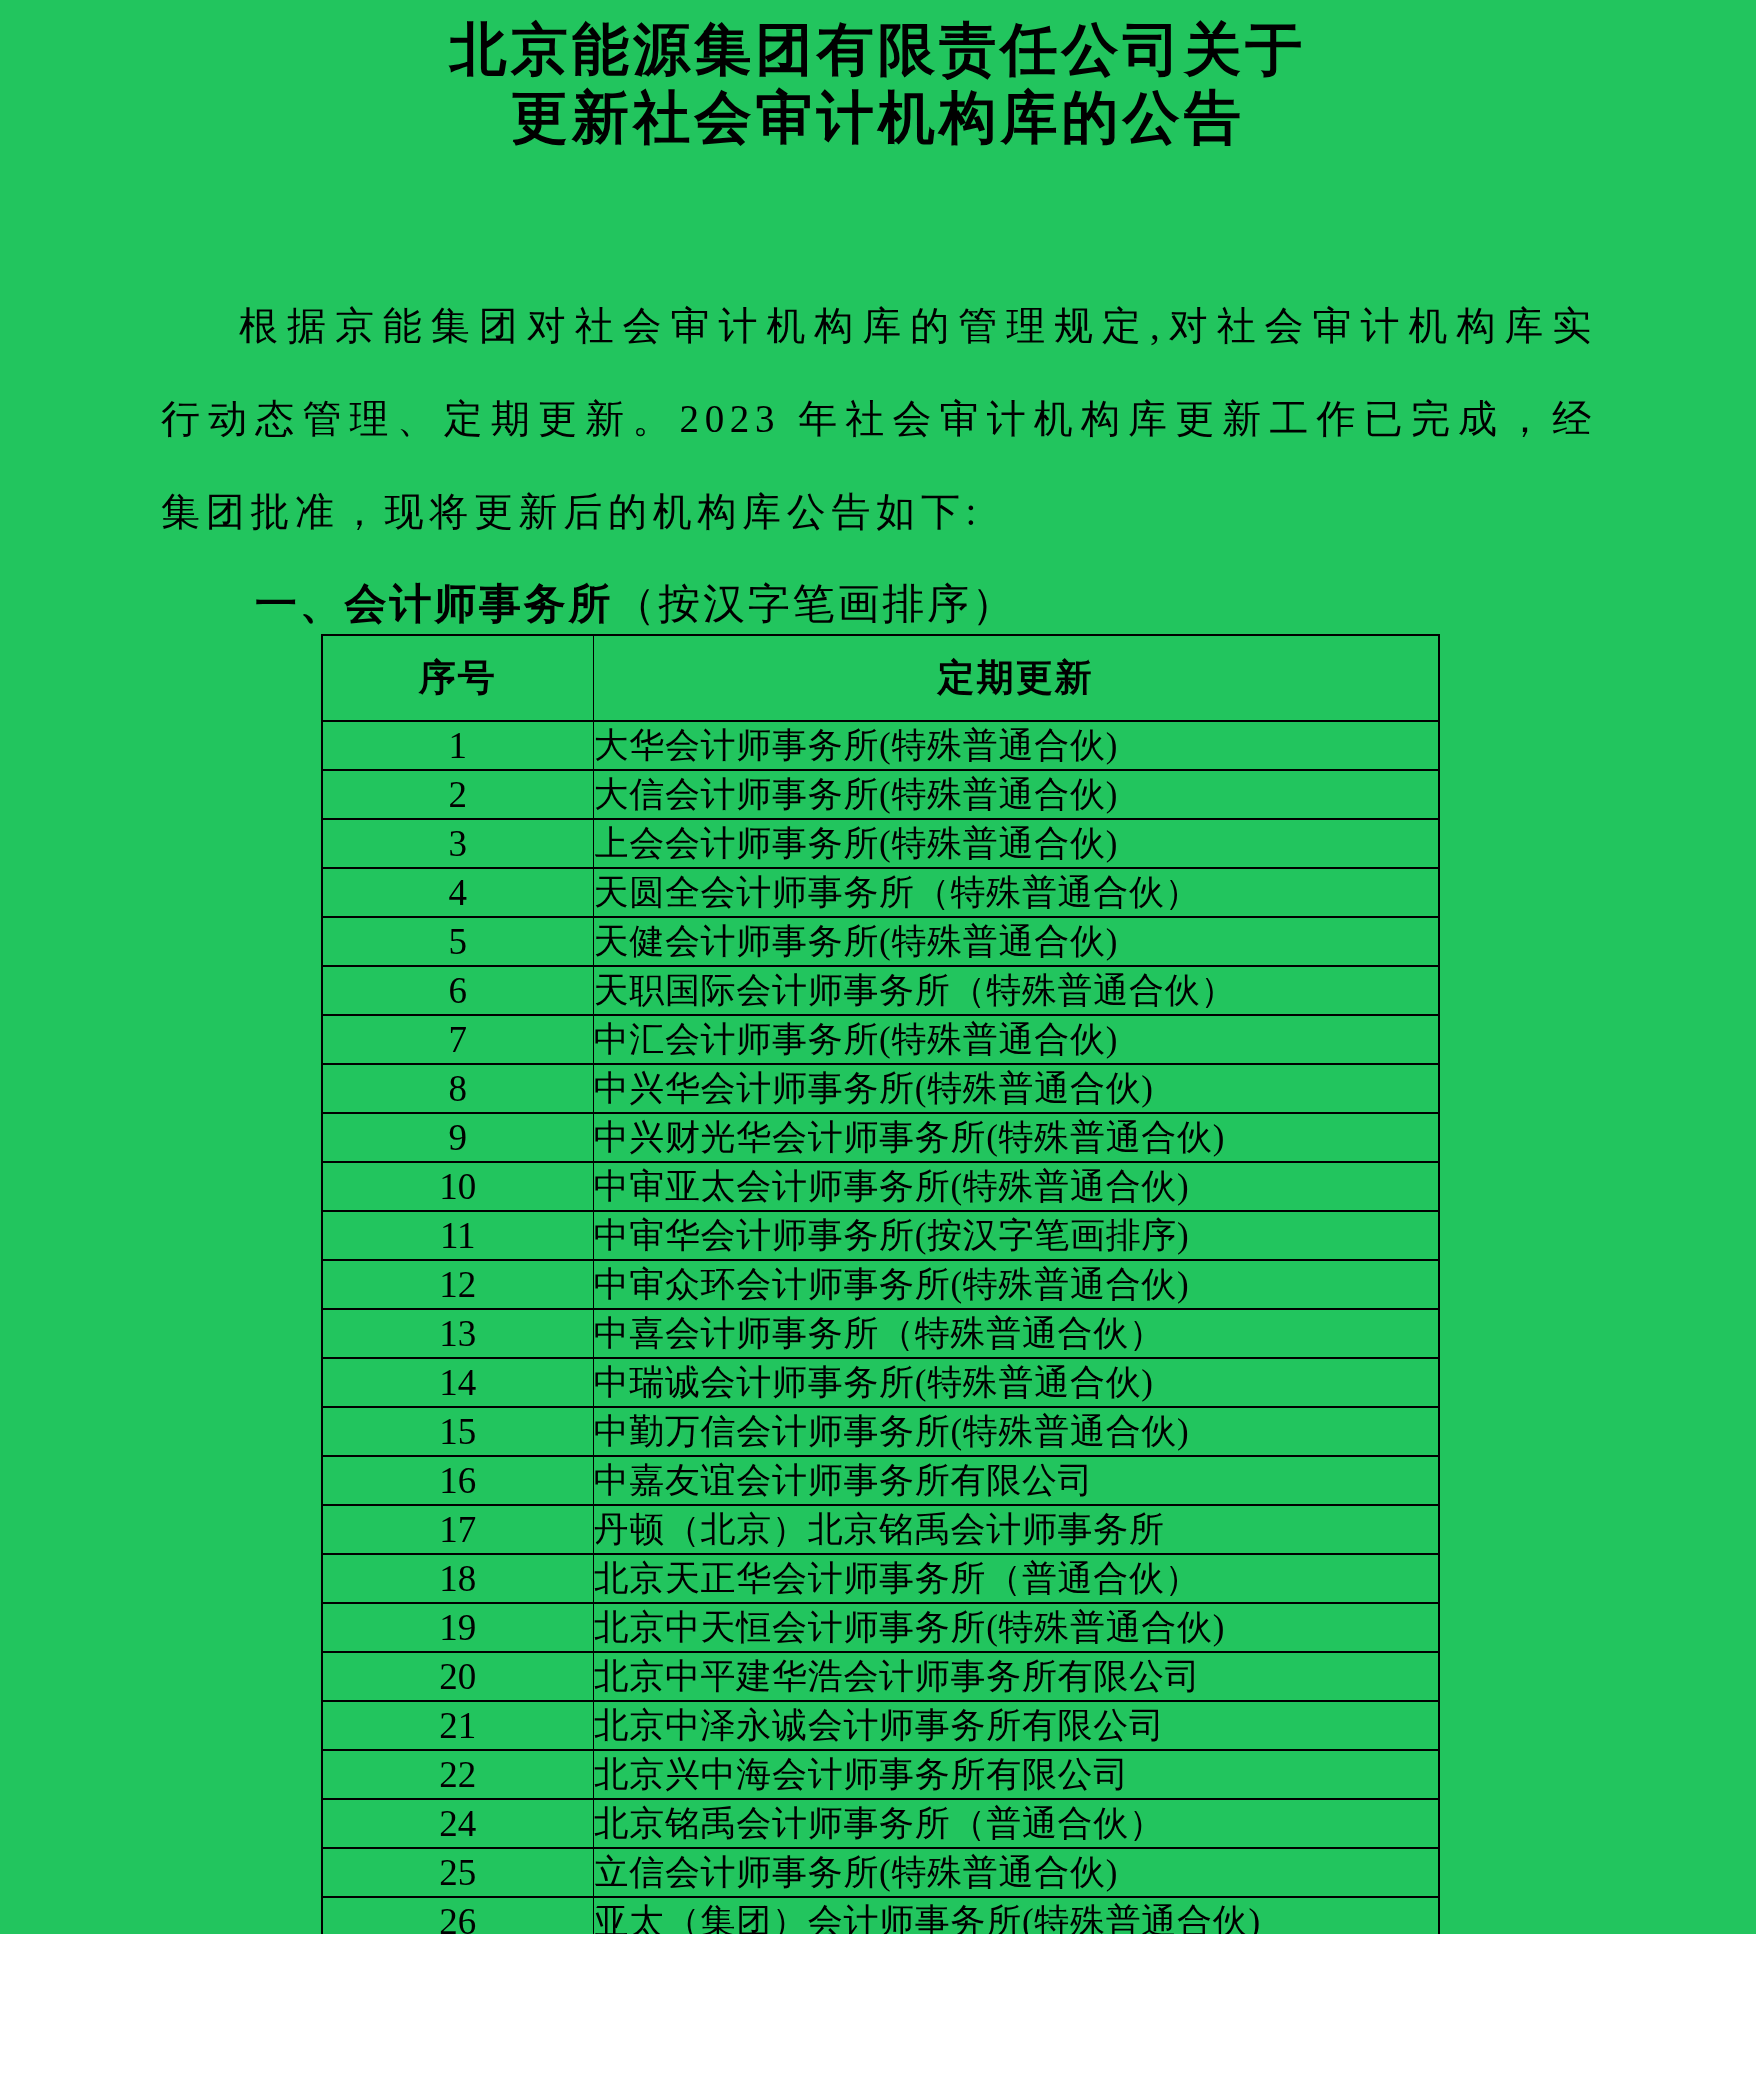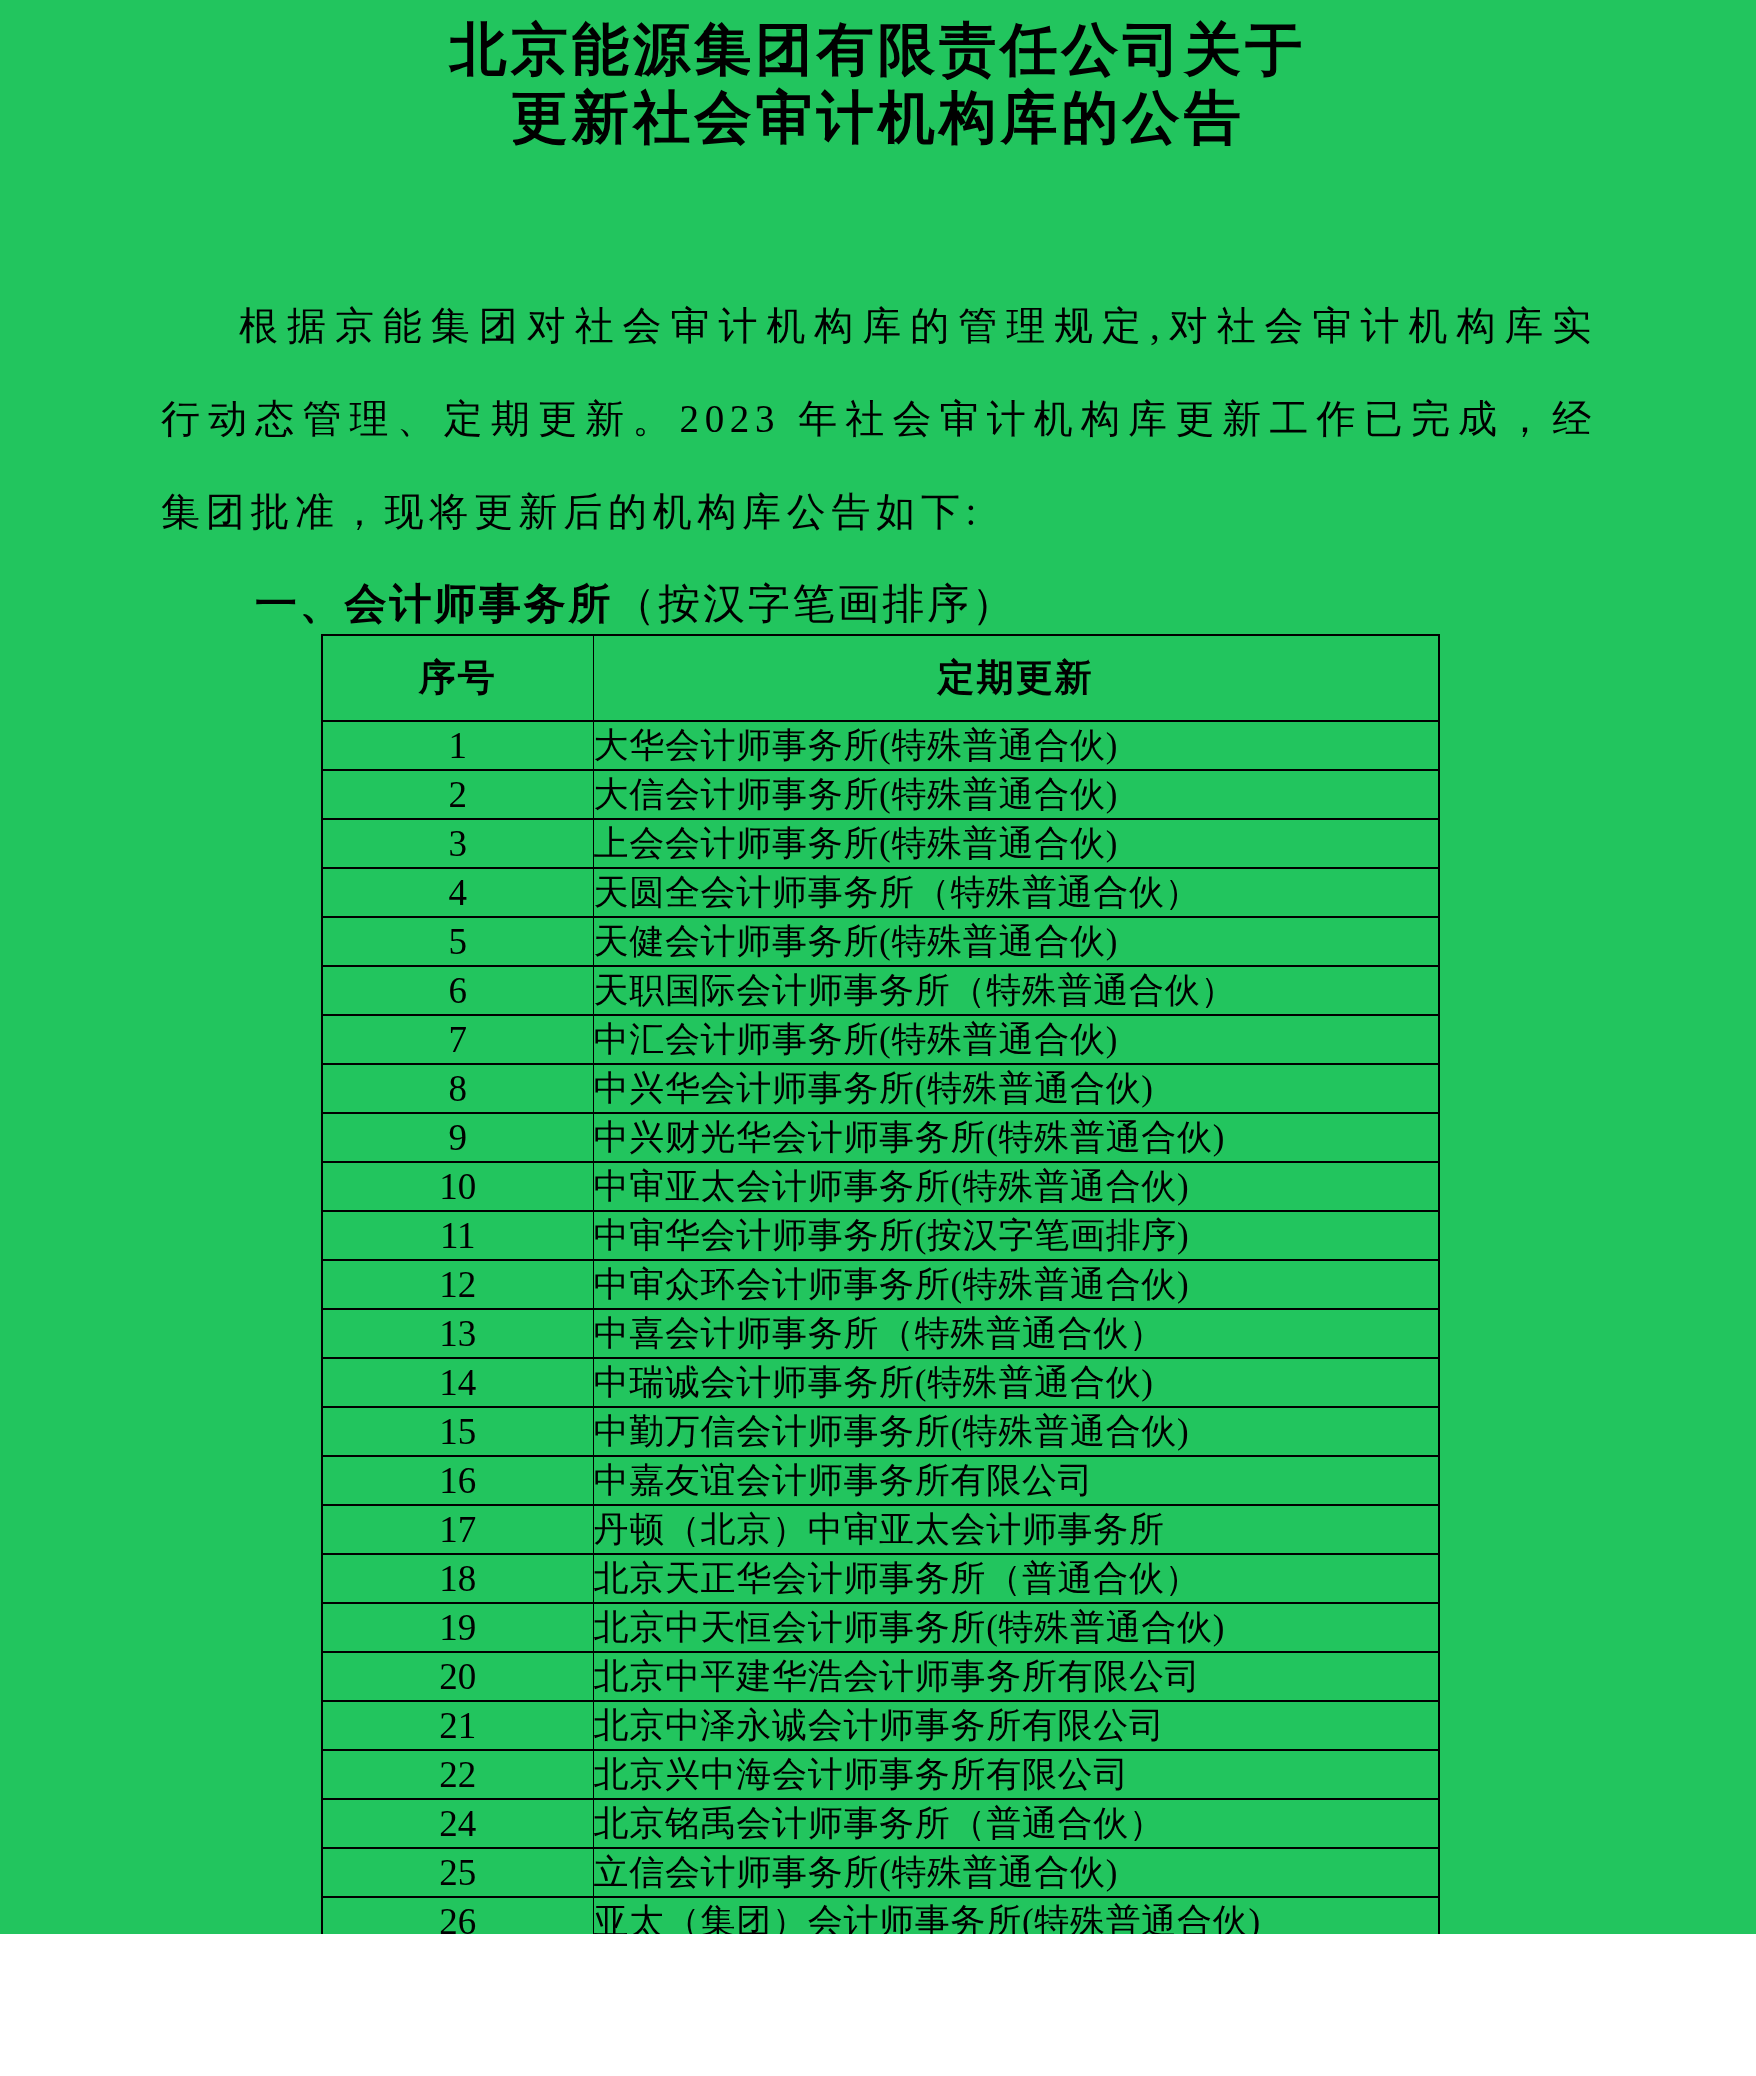--- a/index.html
+++ b/index.html
@@ -88,20 +88,21 @@
   }
   td.cell-no {
     font-size: 37px;
     text-align: center;
   }
   td.cell-name {
     font-size: 35px;
     text-align: left;
     padding-left: 20px;
     letter-spacing: 0.7px;
+    border-radius: 19px;
   }
 </style>
 </head>
 <body>
 
 <div class="page">
 
   <div class="doc-title">
     <div class="title-line">北京能源集团有限责任公司关于</div>
     <div class="title-line">更新社会审计机构库的公告</div>
@@ -188,21 +189,21 @@
         <tr>
           <td class="cell-no">15</td>
           <td class="cell-name">中勤万信会计师事务所(特殊普通合伙)</td>
         </tr>
         <tr>
           <td class="cell-no">16</td>
           <td class="cell-name">中嘉友谊会计师事务所有限公司</td>
         </tr>
         <tr>
           <td class="cell-no">17</td>
-          <td class="cell-name">丹顿（北京）中审亚太会计师事务所</td>
+          <td class="cell-name">丹顿（北京）北京铭禹会计师事务所</td>
         </tr>
         <tr>
           <td class="cell-no">18</td>
           <td class="cell-name">北京天正华会计师事务所（普通合伙）</td>
         </tr>
         <tr>
           <td class="cell-no">19</td>
           <td class="cell-name">北京中天恒会计师事务所(特殊普通合伙)</td>
         </tr>
         <tr>

